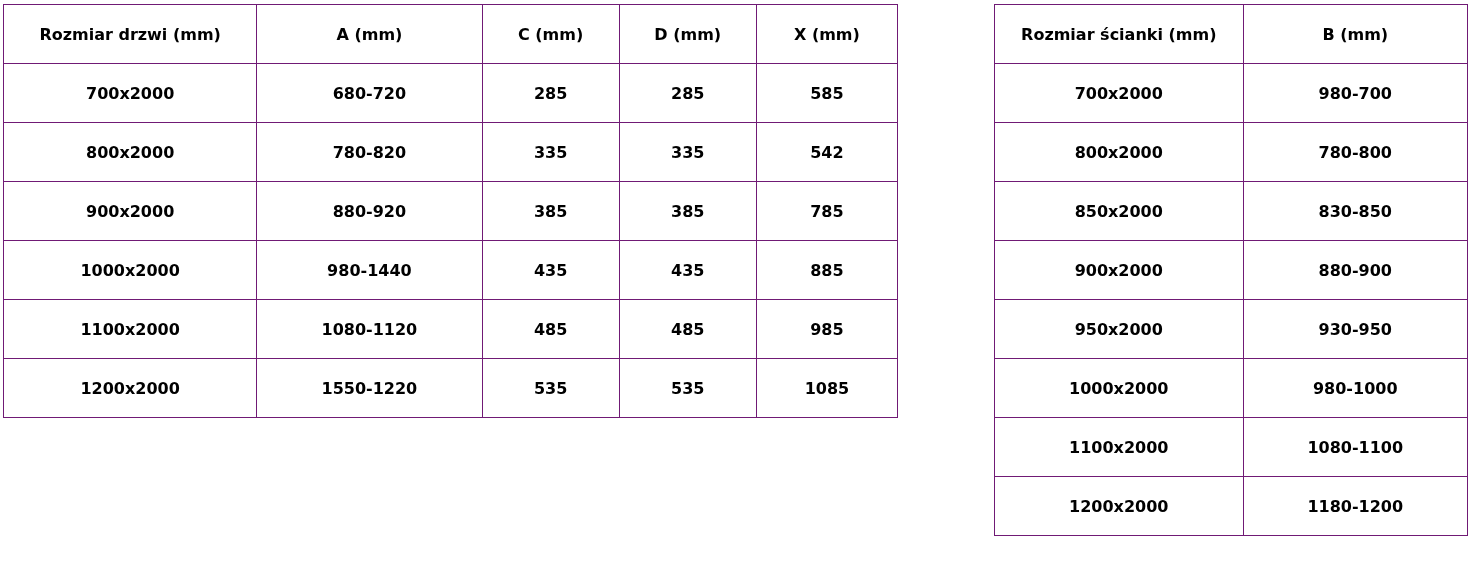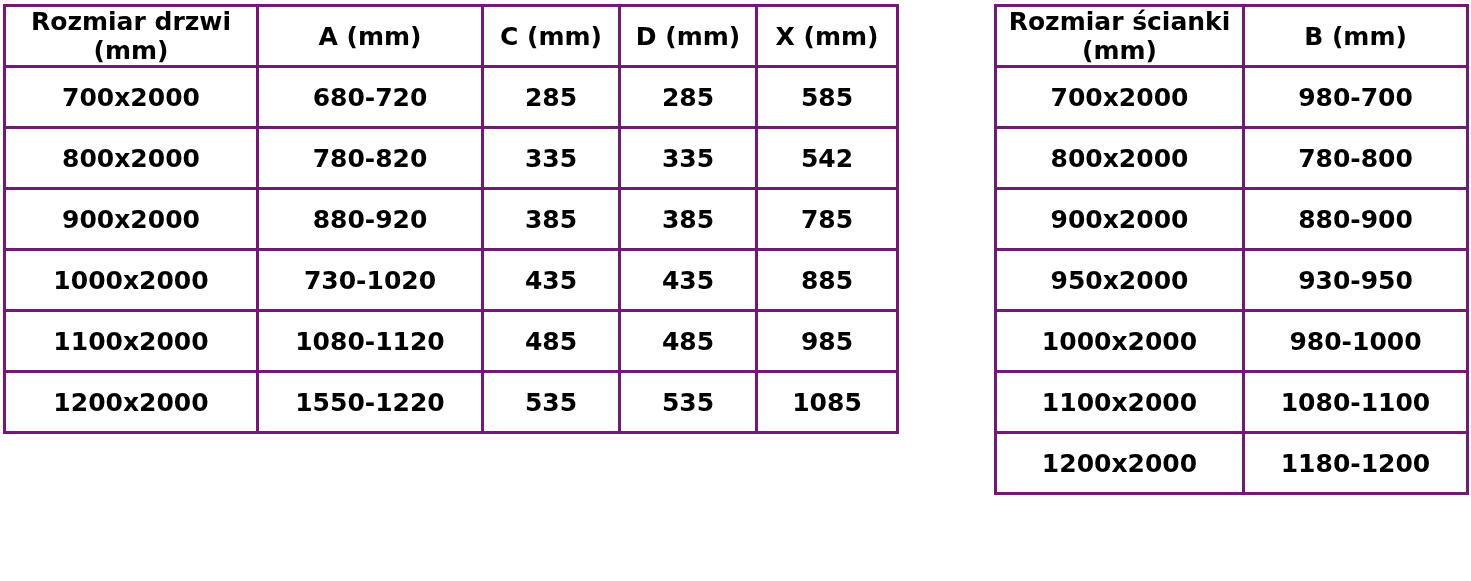--- a/index.html
+++ b/index.html
@@ -18,24 +18,24 @@
   .page {
     position: relative;
     width: 1471px;
     height: 581px;
   }
   table {
     border-collapse: collapse;
     table-layout: fixed;
   }
   table td, table th {
-    border: 3px solid #701a75;
+    border: 1px solid #701a75;
     text-align: center;
     vertical-align: middle;
-    font-size: 25px;
+    font-size: 16px;
     padding: 0;
     font-weight: bold;
     color: #000000;
     margin-left: 12px;
   }
   
   #doors-table {
     position: absolute;
     left: 3px;
     top: 4px;
@@ -102,21 +102,21 @@
       </tr>
       <tr>
         <td>900x2000</td>
         <td>880-920</td>
         <td>385</td>
         <td>385</td>
         <td>785</td>
       </tr>
       <tr>
         <td>1000x2000</td>
-        <td>730-1020</td>
+        <td>980-1440</td>
         <td>435</td>
         <td>435</td>
         <td>885</td>
       </tr>
       <tr>
         <td>1100x2000</td>
         <td>1080-1120</td>
         <td>485</td>
         <td>485</td>
         <td>985</td>
@@ -145,20 +145,24 @@
     <tbody>
       <tr>
         <td>700x2000</td>
         <td>980-700</td>
       </tr>
       <tr>
         <td>800x2000</td>
         <td>780-800</td>
       </tr>
       <tr>
+        <td>850x2000</td>
+        <td>830-850</td>
+      </tr>
+      <tr>
         <td>900x2000</td>
         <td>880-900</td>
       </tr>
       <tr>
         <td>950x2000</td>
         <td>930-950</td>
       </tr>
       <tr>
         <td>1000x2000</td>
         <td>980-1000</td>

